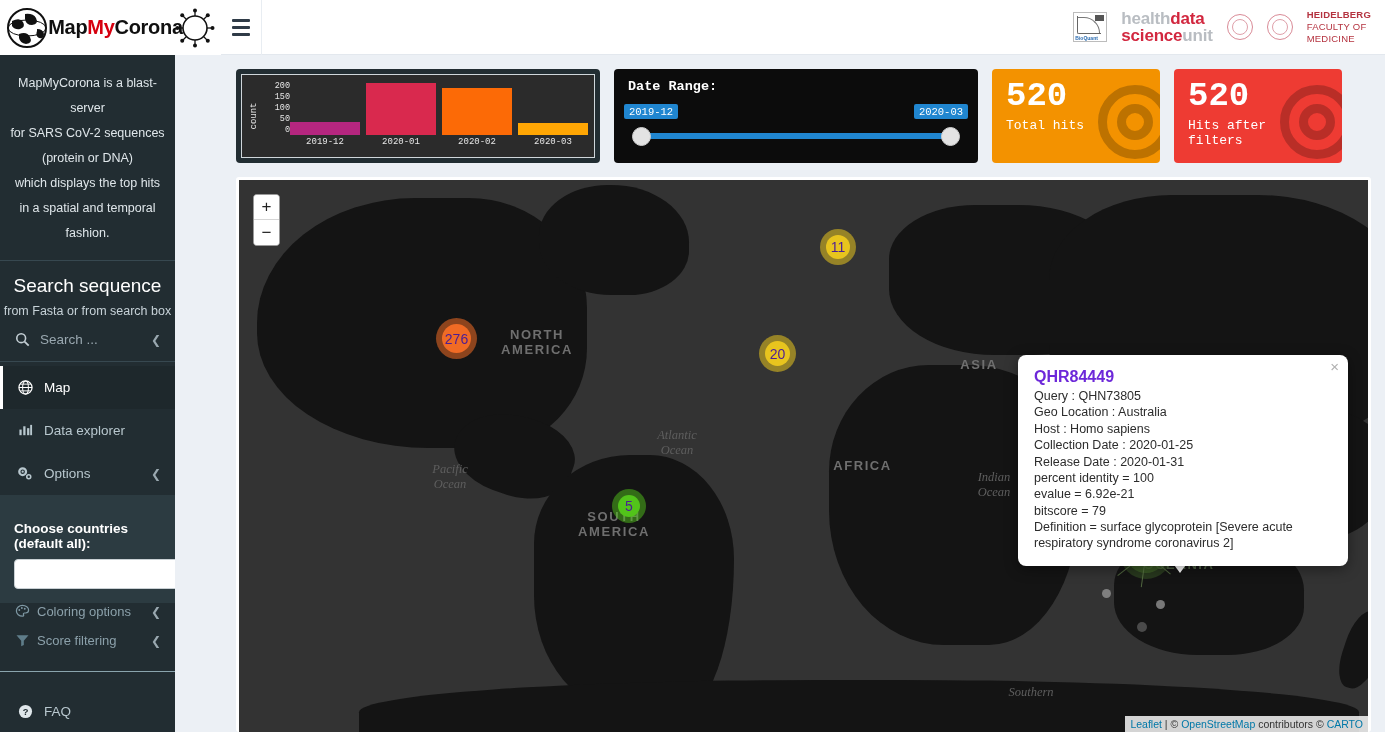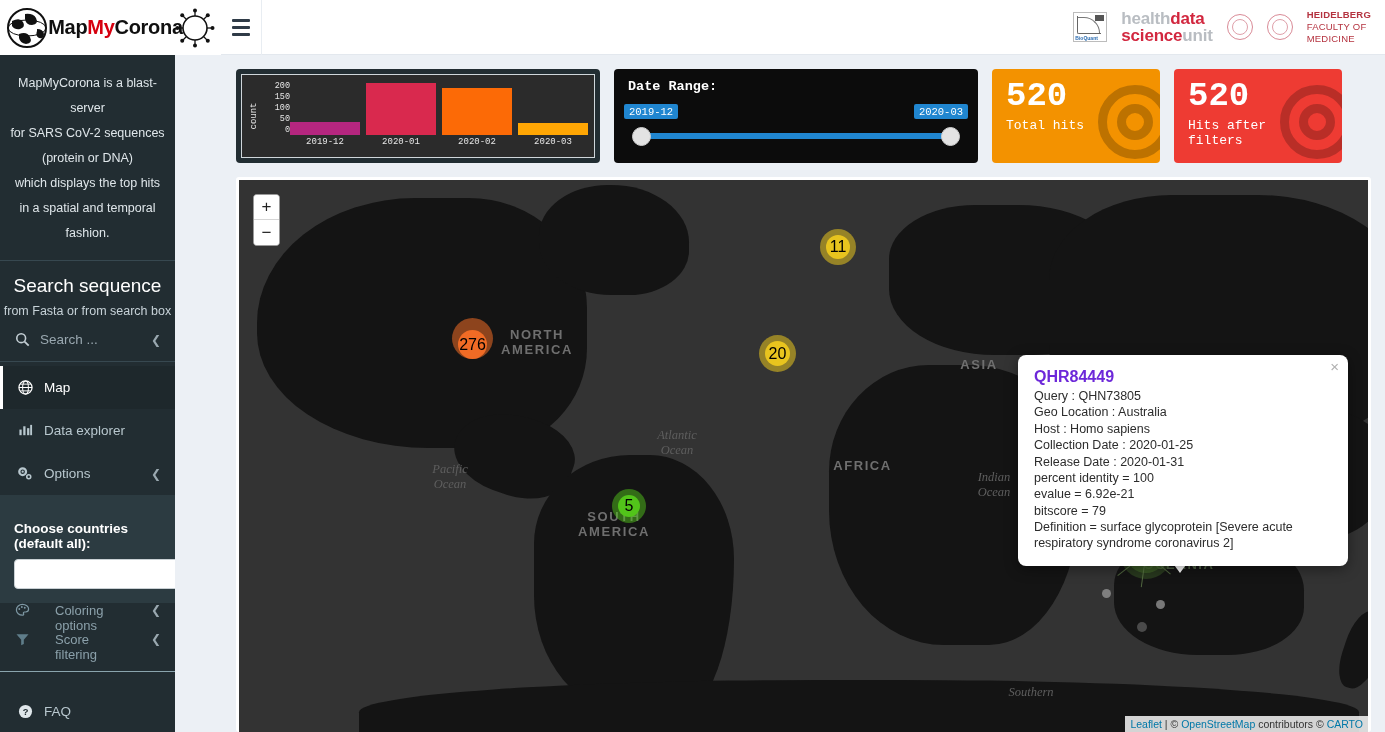--- a/index.html
+++ b/index.html
@@ -94,21 +94,21 @@
   .toggle .knob {
     position: absolute; left: 1px; top: 1px; width: 19px; height: 19px;
     border-radius: 50%; background: #ffffff;
   }
   .opt-sub { font-size: 13.5px; font-weight: bold; color: #ffffff; margin-top: 16px; }
   .country-input {
     margin-top: 8px; width: 188px; height: 30px; background: #ffffff;
     border: 1px solid #c9d0d4; border-radius: 4px;
   }
   .sub-item {
-    display: flex; align-items: flex-start; gap: 25px; height: 29px; padding: 0 14px;
+    display: flex; align-items: flex-end; gap: 7px; height: 29px; padding: 13px 14px;
     font-size: 13px; color: #8ba0aa; cursor: pointer;
   }
   .sub-item .mi-label { flex: 1; }
   .menu-div-b { border-bottom: 1px solid #8aa4ad; }
   .faq-block { padding-top: 18px; }
   .icn { width: 16px; display: inline-flex; justify-content: center; flex: none; }
   .icn svg { display: block; }
 
   
   .content { position: absolute; left: 221px; top: 55px; right: 0; bottom: 0; background: #ecf0f5; }
@@ -196,21 +196,21 @@
     position: absolute; left: 14px; top: 14px; width: 27px; z-index: 40;
     background: #fff; border: 1px solid #9a9a9a; border-radius: 4px; overflow: hidden;
   }
   .zoomctl div {
     height: 25px; display: flex; align-items: center; justify-content: center;
     font-size: 17px; color: #222; cursor: pointer; background: #fff;
   }
   .zoomctl div:first-child { border-bottom: 1px solid #d5d5d5; }
   .cluster {
     position: absolute; border-radius: 50%; display: flex; align-items: center;
-    justify-content: center; font-size: 16px; color: #000000; cursor: pointer;
+    justify-content: center; font-size: 14px; color: #4c1d95; cursor: pointer;
   }
   .cluster .inner {
     border-radius: 50%; display: flex; align-items: center; justify-content: center;
     width: calc(100% - 12px); height: calc(100% - 12px);
   }
   .dot-small { position: absolute; border-radius: 50%; background: #9a9a9a; opacity: .75; }
   .spider-line { position: absolute; background: #5f7a4a; height: 1px; transform-origin: left center; opacity: .8; }
   .sel-marker {
     position: absolute; width: 26px; height: 26px; border-radius: 50%;
     background: radial-gradient(circle at 35% 32%, #ff7a45 0%, #f4421f 70%, #e03a1b 100%);
@@ -505,21 +505,21 @@
         <div class="ocean-lbl" style="left:383px;top:248px;width:110px;">Atlantic<br>Ocean</div>
         <div class="ocean-lbl" style="left:156px;top:282px;width:110px;">Pacific<br>Ocean</div>
         <div class="ocean-lbl" style="left:700px;top:290px;width:110px;">Indian<br>Ocean</div>
         <div class="ocean-lbl" style="left:727px;top:505px;width:130px;">Southern</div>
 
         <div class="zoomctl">
           <div>+</div>
           <div>−</div>
         </div>
 
-        <div class="cluster" style="left:213px;top:138px;width:41px;height:41px;background:rgba(240,107,37,.55);align-items:flex-end;">
+        <div class="cluster" style="left:197px;top:138px;width:41px;height:41px;background:rgba(240,107,37,.55);">
           <span class="inner" style="background:#f06b25;">276</span>
         </div>
         <div class="cluster" style="left:581px;top:49px;width:36px;height:36px;background:rgba(232,196,30,.55);">
           <span class="inner" style="background:#e8c41e;">11</span>
         </div>
         <div class="cluster" style="left:520px;top:155px;width:37px;height:37px;background:rgba(232,196,30,.55);">
           <span class="inner" style="background:#e8c41e;">20</span>
         </div>
         <div class="cluster" style="left:373px;top:309px;width:34px;height:34px;background:rgba(82,196,26,.5);">
           <span class="inner" style="background:#52c41a;">5</span>

